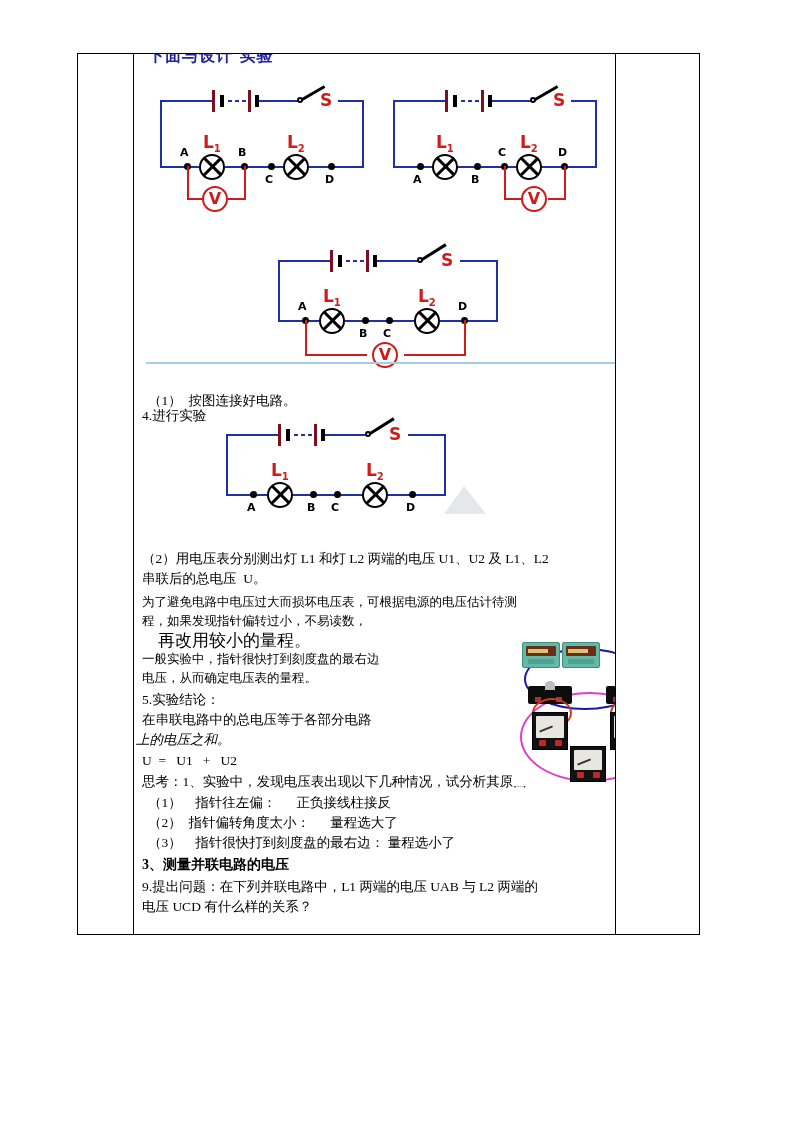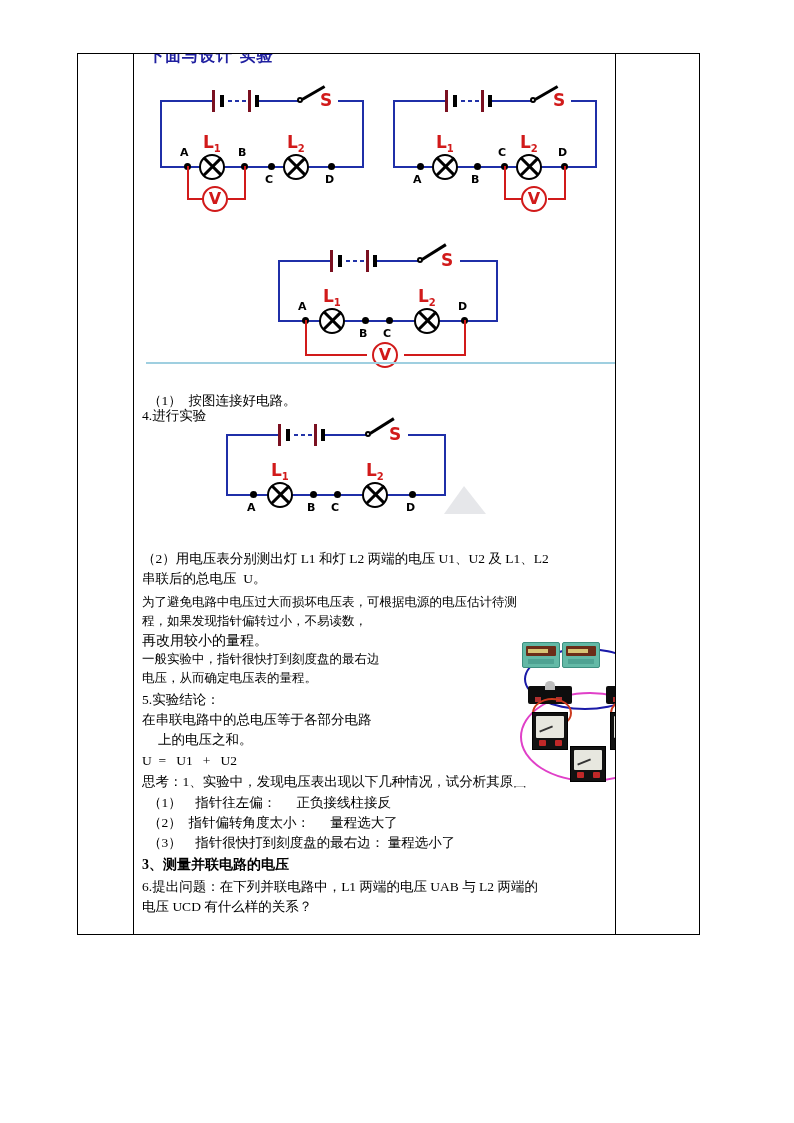--- a/index.html
+++ b/index.html
@@ -277,36 +277,36 @@
         <span class="lbl" style="left:109px;top:81px;">C</span>
         <span class="lbl" style="left:184px;top:81px;">D</span>
         <div class="wm" style="left:222px;top:66px;"></div>
       </div>
 
       <div class="tx" style="position:absolute;left:8px;top:495px;">（2）用电压表分别测出灯 L1 和灯 L2 两端的电压 U1、U2 及 L1、L2</div>
       <div class="tx" style="position:absolute;left:8px;top:515px;">串联后的总电压  U。</div>
 
       <div class="tx" style="position:absolute;left:8px;top:539px;font-size:12.5px;">为了避免电路中电压过大而损坏电压表，可根据电源的电压估计待测</div>
       <div class="tx" style="position:absolute;left:8px;top:558px;font-size:12.5px;">程，如果发现指针偏转过小，不易读数，</div>
-      <div class="tx" style="position:absolute;left:8px;top:577px;font-size:14px;">再改用较小的量程。</div>
+      <div class="tx" style="position:absolute;left:24px;top:577px;font-size:17px;">再改用较小的量程。</div>
       <div class="tx" style="position:absolute;left:8px;top:596px;font-size:12.5px;">一般实验中，指针很快打到刻度盘的最右边</div>
       <div class="tx" style="position:absolute;left:8px;top:615px;font-size:12.5px;">电压，从而确定电压表的量程。</div>
 
       <div class="tx" style="position:absolute;left:8px;top:636px;">5.实验结论：</div>
       <div class="tx" style="position:absolute;left:8px;top:656px;">在串联电路中的总电压等于各部分电路</div>
-      <div class="tx" style="position:absolute;left:24px;top:676px;">上的电压之和。</div>
+      <div class="tx" style="position:absolute;left:2px;top:676px;font-style:italic;">上的电压之和。</div>
       <div class="tx" style="position:absolute;left:8px;top:697px;font-family:'Liberation Serif',serif;">U  =   U1   +   U2</div>
 
       <div class="tx" style="position:absolute;left:8px;top:718px;">思考：1、实验中，发现电压表出现以下几种情况，试分析其原因</div>
       <div class="tx" style="position:absolute;left:14px;top:739px;">（1）    指针往左偏：      正负接线柱接反</div>
       <div class="tx" style="position:absolute;left:14px;top:759px;">（2）  指针偏转角度太小：      量程选大了</div>
       <div class="tx" style="position:absolute;left:14px;top:779px;">（3）    指针很快打到刻度盘的最右边： 量程选小了</div>
 
       <div class="tx bold" style="position:absolute;left:8px;top:801px;font-size:14px;">3、测量并联电路的电压</div>
-      <div class="tx" style="position:absolute;left:8px;top:823px;">6.提出问题：在下列并联电路中，L1 两端的电压 UAB 与 L2 两端的</div>
+      <div class="tx" style="position:absolute;left:8px;top:823px;">9.提出问题：在下列并联电路中，L1 两端的电压 UAB 与 L2 两端的</div>
       <div class="tx" style="position:absolute;left:8px;top:843px;">电压 UCD 有什么样的关系？</div>
 
       <div class="photo" style="left:378px;top:576px;width:152px;height:156px;">
 
         <div class="ploop" style="left:8px;top:62px;width:136px;height:86px;"></div>
 
         <div class="pwire" style="left:12px;top:18px;width:118px;height:58px;border-color:#1a1aa8;"></div>
 
         <div class="pbat" style="left:10px;top:12px;width:38px;height:26px;">
             <i></i>

